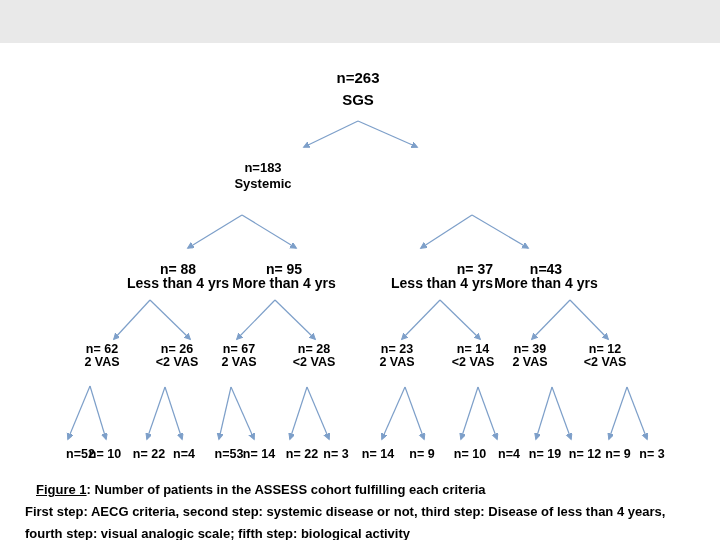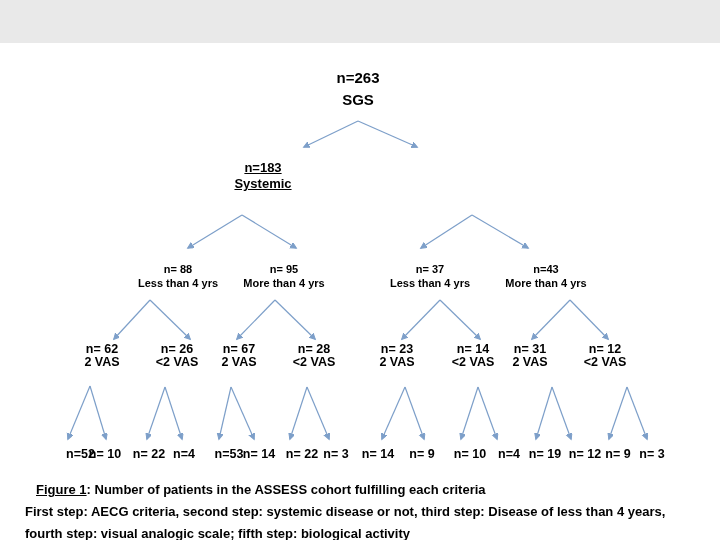--- a/index.html
+++ b/index.html
@@ -37,22 +37,22 @@
   }
   .node {
     position: absolute;
     transform: translateX(-50%);
     text-align: center;
     color: var(--color-text, #000);
     font-weight: bold;
     white-space: nowrap;
   }
   .lvl1 { font-size: 15px; line-height: 22px; }
-  .lvl2 { font-size: 13px;  line-height: 16px; text-decoration: underline; }
-  .lvl3 { font-size: 11px; line-height: 14px; }
+  .lvl2 { font-size: 13px;  line-height: 16px; }
+  .lvl3 { font-size: 14px; line-height: 14px; }
   .lvl4 { font-size: 12.5px; line-height: 13px; }
   .leaf {
     position: absolute;
     transform: translateX(-50%);
     font-size: 12.5px;
     font-weight: bold;
     color: var(--color-text, #000);
     white-space: nowrap;
   }
   .caption {
@@ -124,21 +124,21 @@
   </div>
 
   <div class="node lvl3" style="left:178px; top:219px;">
     <div>n= 88</div>
     <div>Less than 4 yrs</div>
   </div>
   <div class="node lvl3" style="left:284px; top:219px;">
     <div>n= 95</div>
     <div>More than 4 yrs</div>
   </div>
-  <div class="node lvl3" style="left:430px; top:219px;">
+  <div class="node lvl3" style="left:442px; top:219px;text-align:right;">
     <div>n= 37</div>
     <div>Less than 4 yrs</div>
   </div>
   <div class="node lvl3" style="left:546px; top:219px;">
     <div>n=43</div>
     <div>More than 4 yrs</div>
   </div>
 
   <div class="node lvl4" style="left:102px; top:300px;">
     <div>n= 62</div>
@@ -158,21 +158,21 @@
   </div>
   <div class="node lvl4" style="left:397px; top:300px;">
     <div>n= 23</div>
     <div>2 VAS</div>
   </div>
   <div class="node lvl4" style="left:473px; top:300px;">
     <div>n= 14</div>
     <div>&lt;2 VAS</div>
   </div>
   <div class="node lvl4" style="left:530px; top:300px;">
-    <div>n= 31</div>
+    <div>n= 39</div>
     <div>2 VAS</div>
   </div>
   <div class="node lvl4" style="left:605px; top:300px;">
     <div>n= 12</div>
     <div>&lt;2 VAS</div>
   </div>
 
   <span class="leaf" style="left:57px;  top:404px;padding-left:47px;">n=52</span>
   <span class="leaf" style="left:105px; top:404px;">n= 10</span>
   <span class="leaf" style="left:149px; top:404px;">n= 22</span>

